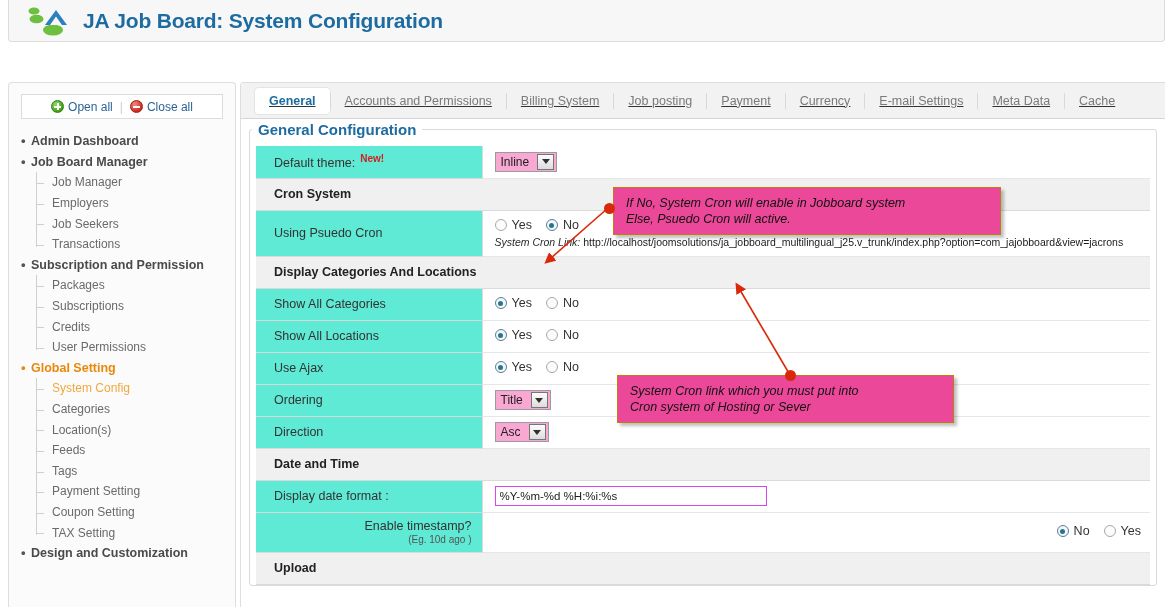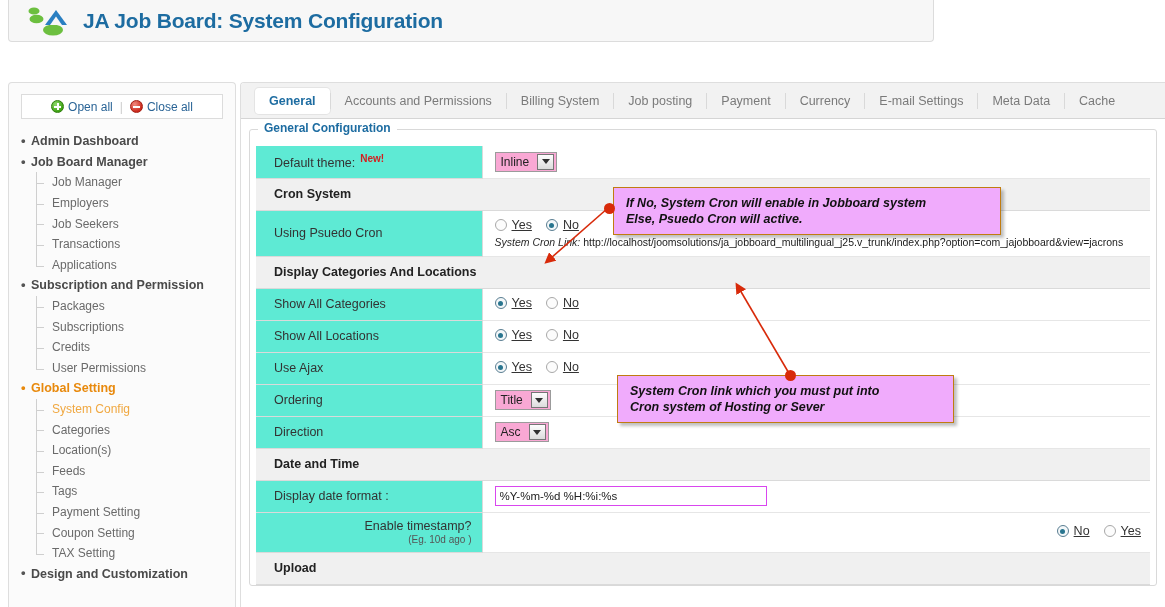--- a/index.html
+++ b/index.html
@@ -10,21 +10,21 @@
     overflow: hidden;
     background: #ffffff;
     font-family: "Liberation Sans", sans-serif;
     font-size: 12px;
     color: #333;
   }
   #page { position: relative; width: 1165px; height: 607px; background:#fff; }
 
   
   .header-bar {
-    position: absolute; left: 8px; top: 0px; width: 926px; height: 42px;
+    position: absolute; left: 8px; top: 0px; width: 1157px; height: 42px;
     background: #f7f7f7;
     border: 1px solid #dcdcdc;
     border-top: none;
     border-radius: 0 0 4px 4px;
     display: flex; align-items: center;
   }
   .logo {
     position: relative;
     width: 46px; height: 34px;
     margin-left: 18px; margin-right: 10px;
@@ -110,20 +110,21 @@
   }
 
   
   .tabs-row {
     position: relative;
     height: 36px;
     background: #f2f2f2;
     border-bottom: 1px solid #d5d5d5;
     display: flex; align-items: center;
     padding-left: 14px;
+    text-decoration: underline;
   }
   .tab {
     font-size: 12.5px; color: #7a7a7a; padding: 6px 14px;
     white-space: nowrap; cursor: pointer;
   }
   .tab.active {
     color: #1d6ca1; font-weight: bold;
     background: #fff;
     border-radius: 4px;
     box-shadow: 0 0 0 1px #e4e4e4;
@@ -132,23 +133,23 @@
 
   
   .fieldset {
     margin: 10px 8px 0 8px;
     border: 1px solid #d9d9d9;
     border-radius: 3px;
     padding: 0;
     position: relative;
   }
   .fs-legend {
-    position: absolute; top: -9px; left: 8px;
+    position: absolute; top: -9px; left: 2px;
     background: #fff; padding: 0 6px;
-    font-size: 12px; font-weight: bold; color: #1d6ca1;
+    font-size: 15px; font-weight: bold; color: #1d6ca1;
   }
   .fs-body { padding: 16px 6px 0 6px; }
 
   table.cfg { width: 100%; border-collapse: collapse; table-layout: fixed; }
   table.cfg tr { height: 32px; }
   .sec-head td {
     background: #f0f0f0;
     border-top: 1px solid #dadada;
     border-bottom: 1px solid #dadada;
     font-weight: bold; font-size: 12.5px; color: #222;
@@ -183,21 +184,21 @@
     border:1px solid #767676;
     background: linear-gradient(#fdfdfd, #dcdcdc);
     display:flex; align-items:center; justify-content:center;
   }
   .fakeselect .fs-arrow::after {
     content:""; border-left:4px solid transparent; border-right:4px solid transparent;
     border-top:5px solid #303030;
   }
 
   .radio-group { display:inline-flex; align-items:center; gap:5px; font-size:12.5px; color:#333; }
-  .radio-group .r-item { display:inline-flex; align-items:center; gap:5px; margin-right:9px; cursor:pointer;text-decoration:underline; }
+  .radio-group .r-item { display:inline-flex; align-items:center; gap:5px; margin-right:9px; cursor:pointer; }
   .radio {
     width:12px; height:12px; border-radius:50%;
     border:1px solid #a8a8a8; background:#fcfcfc;
     display:inline-block; position:relative;
   }
   .radio.on { border-color:#5a7e92; background:#f3f7f9; }
   .radio.on::after {
     content:""; position:absolute; left:2.5px; top:2.5px;
     width:5px; height:5px; border-radius:50%; background:#29758f;
   }
@@ -210,24 +211,24 @@
     font-family: "Liberation Sans", sans-serif;
     font-size: 11.5px; color:#222;
     width: 272px; height: 20px;
     border: 1px solid #d946ef; background:#fff;
     padding: 1px 4px;
   }
 
   
   .callout {
     position: absolute;
-    background: #f0abfc;
+    background: #ec4899;
     border: 1px solid #c07c10;
     box-shadow: 3px 3px 3px rgba(0,0,0,0.25);
-    font-style: italic; font-weight: bold;
+    font-style: italic; font-weight: normal;
     font-size: 12.5px; color: #111;
     line-height: 16px;
     padding: 7px 12px;
     z-index: 50;
   }
   .dot {
     position:absolute; width:11px; height:11px; border-radius:50%;
     background:#d82a0a; z-index:60;
   }
   svg.arrows { position:absolute; left:0; top:0; width:1165px; height:607px; z-index:55; pointer-events:none; }
@@ -264,21 +265,20 @@
 
     <div class="nav">
       <div class="nav-top">Admin Dashboard</div>
 
       <div class="nav-top">Job Board Manager</div>
       <div class="nav-sub-wrap">
         <div class="nav-sub">Job Manager</div>
         <div class="nav-sub">Employers</div>
         <div class="nav-sub">Job Seekers</div>
         <div class="nav-sub">Transactions</div>
-        <div class="nav-sub">Applications</div>
       </div>
 
       <div class="nav-top">Subscription and Permission</div>
       <div class="nav-sub-wrap">
         <div class="nav-sub">Packages</div>
         <div class="nav-sub">Subscriptions</div>
         <div class="nav-sub">Credits</div>
         <div class="nav-sub">User Permissions</div>
       </div>
 

